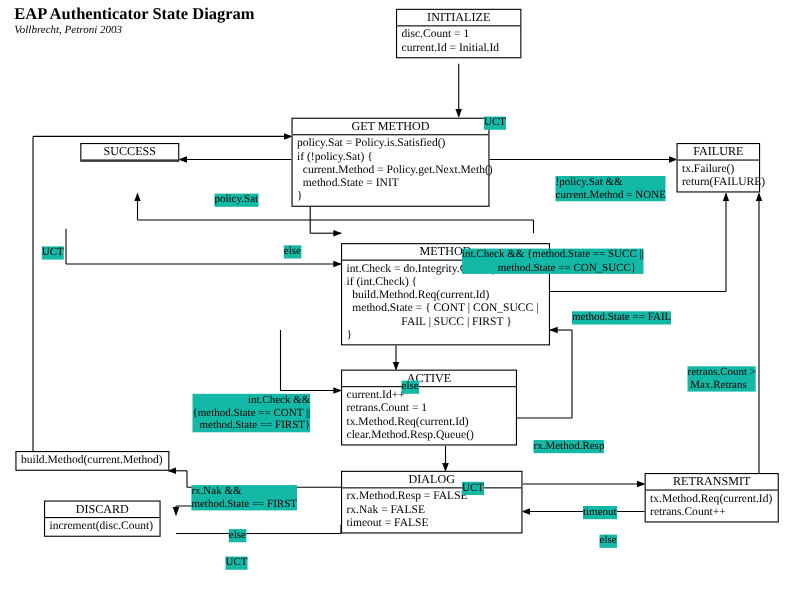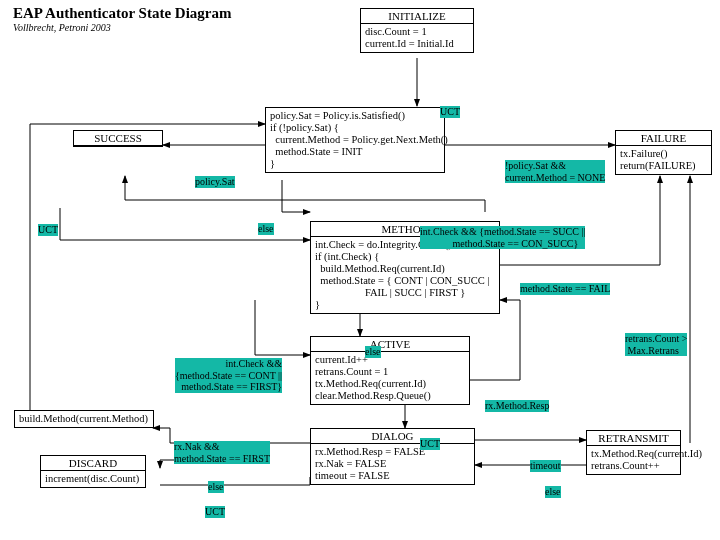--- a/index.html
+++ b/index.html
@@ -107,32 +107,33 @@
   <line x1="520" y1="300" x2="500" y2="300" marker-end="url(#ah)"></line>
 </svg>
 
 <div class="box" style="left:360px; top:8px; width:114px;">
   <div class="box-header">INITIALIZE</div>
   <div class="box-body">disc.Count = 1
 current.Id = Initial.Id</div>
 </div>
 
 <div class="box" style="left:265px; top:107px; width:180px;">
+  <div class="box-header">GET METHOD</div>
   <div class="box-body">policy.Sat = Policy.is.Satisfied()
 if (!policy.Sat) {
   current.Method = Policy.get.Next.Meth()
   method.State = INIT
 }</div>
 </div>
 
 <div class="box" style="left:73px; top:130px; width:90px;">
   <div class="box-header">SUCCESS</div>
 </div>
 
-<div class="box" style="left:615px; top:130px; width:97px;">
+<div class="box" style="left:615px; top:130px; width:76px;">
   <div class="box-header">FAILURE</div>
   <div class="box-body">tx.Failure()
 return(FAILURE)</div>
 </div>
 
 <div class="box" style="left:310px; top:221px; width:190px;">
   <div class="box-header">METHOD</div>
   <div class="box-body">int.Check = do.Integrity.Check()
 if (int.Check) {
   build.Method.Req(current.Id)
@@ -149,21 +150,21 @@
 clear.Method.Resp.Queue()</div>
 </div>
 
 <div class="box" style="left:310px; top:428px; width:165px;">
   <div class="box-header">DIALOG</div>
   <div class="box-body">rx.Method.Resp = FALSE
 rx.Nak = FALSE
 timeout = FALSE</div>
 </div>
 
-<div class="box" style="left:586px; top:430px; width:95px;">
+<div class="box" style="left:586px; top:430px; width:122px;">
   <div class="box-header">RETRANSMIT</div>
   <div class="box-body">tx.Method.Req(current.Id)
 retrans.Count++</div>
 </div>
 
 <div class="box" style="left:14px; top:410px; width:140px;">
   <div class="box-body">build.Method(current.Method)</div>
 </div>
 
 <div class="box" style="left:40px; top:455px; width:106px;">

